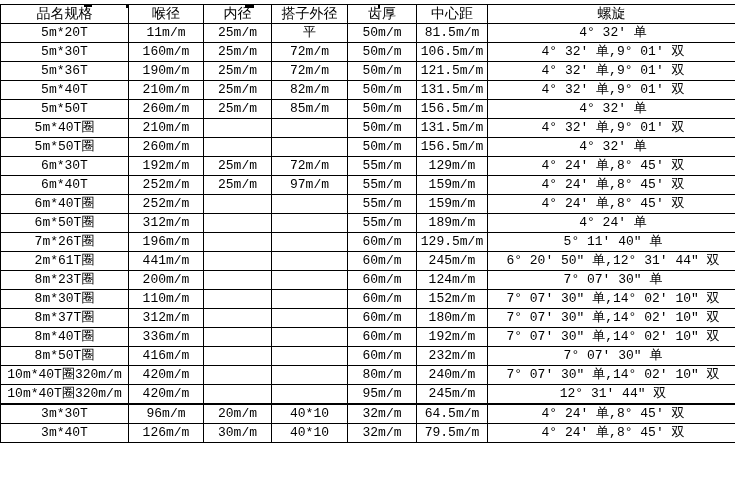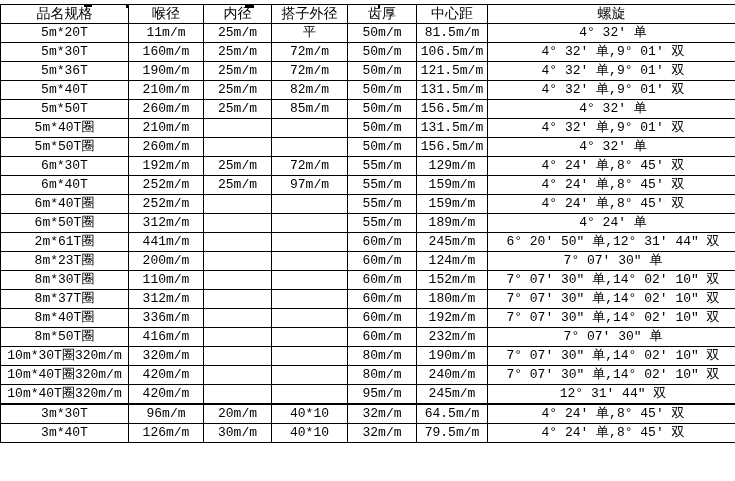--- a/index.html
+++ b/index.html
@@ -156,20 +156,29 @@
         <tr>
           <td>6m*50T圈</td>
           <td>312m/m</td>
           <td></td>
           <td></td>
           <td>55m/m</td>
           <td>189m/m</td>
           <td class="helix-cell">4° 24′ 单</td>
         </tr>
         <tr>
+          <td>7m*26T圈</td>
+          <td>196m/m</td>
+          <td></td>
+          <td></td>
+          <td>60m/m</td>
+          <td>129.5m/m</td>
+          <td class="helix-cell">5° 11′ 40″ 单</td>
+        </tr>
+        <tr>
           <td>2m*61T圈</td>
           <td>441m/m</td>
           <td></td>
           <td></td>
           <td>60m/m</td>
           <td>245m/m</td>
           <td class="helix-cell">6° 20′ 50″ 单,12° 31′ 44″ 双</td>
         </tr>
         <tr>
           <td>8m*23T圈</td>
@@ -208,29 +217,20 @@
           <td class="helix-cell">7° 07′ 30″ 单,14° 02′ 10″ 双</td>
         </tr>
         <tr>
           <td>8m*50T圈</td>
           <td>416m/m</td>
           <td></td>
           <td></td>
           <td>60m/m</td>
           <td>232m/m</td>
           <td class="helix-cell">7° 07′ 30″ 单</td>
-        </tr>
-        <tr>
-          <td>10m*30T圈320m/m</td>
-          <td>320m/m</td>
-          <td></td>
-          <td></td>
-          <td>80m/m</td>
-          <td>190m/m</td>
-          <td class="helix-cell">7° 07′ 30″ 单,14° 02′ 10″ 双</td>
         </tr>
         <tr>
           <td>10m*40T圈320m/m</td>
           <td>420m/m</td>
           <td></td>
           <td></td>
           <td>80m/m</td>
           <td>240m/m</td>
           <td class="helix-cell">7° 07′ 30″ 单,14° 02′ 10″ 双</td>
         </tr>

